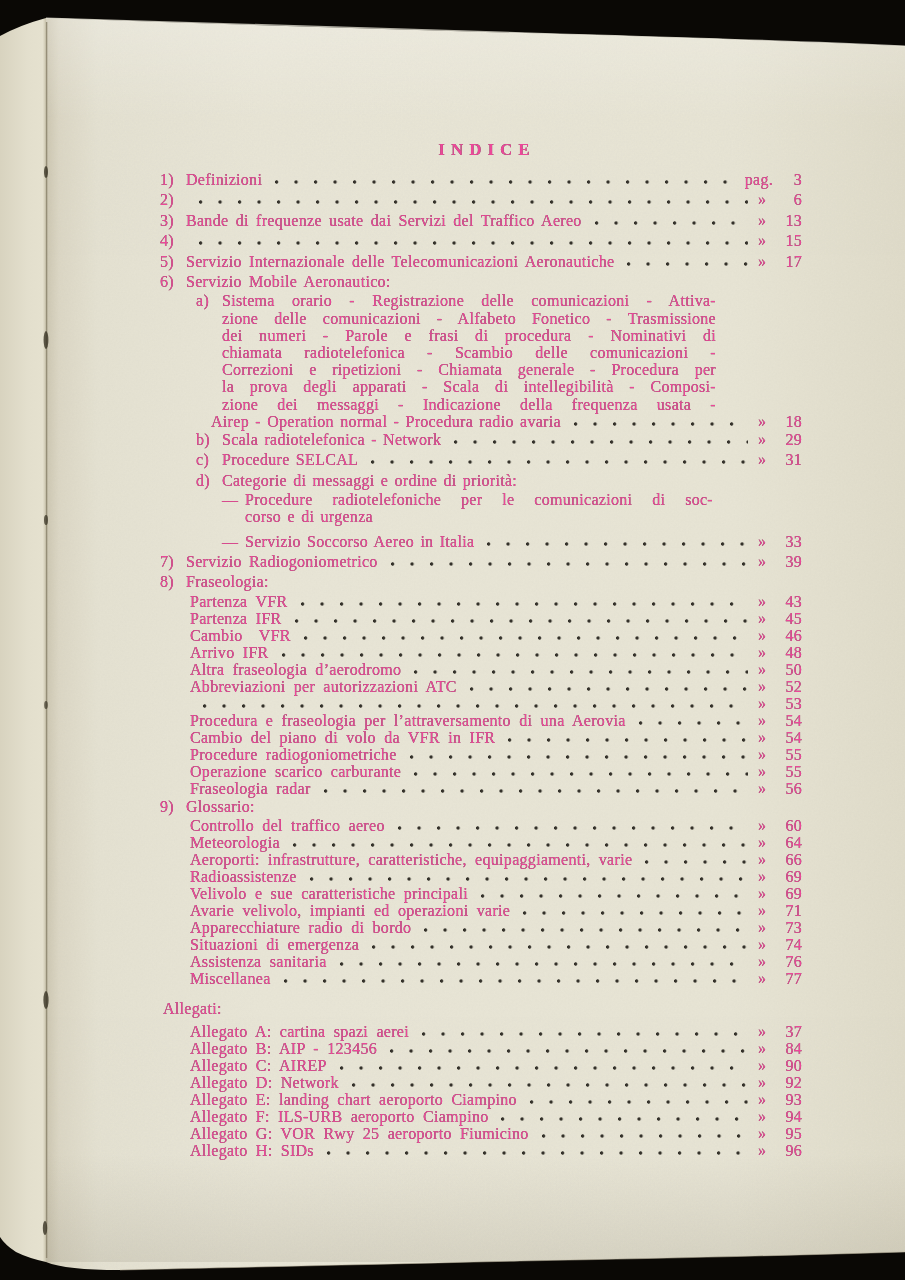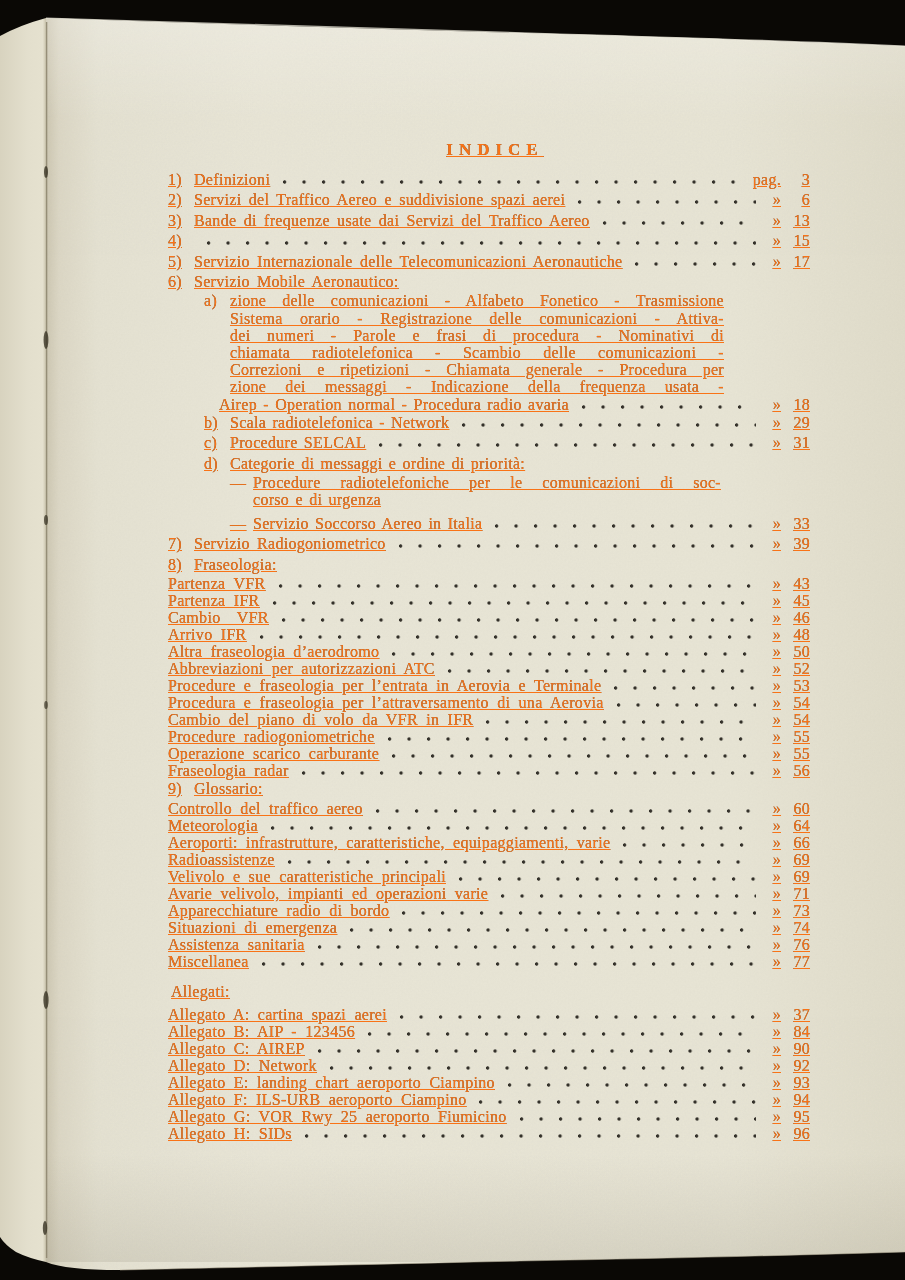--- a/index.html
+++ b/index.html
@@ -3,55 +3,54 @@
 <meta charset="utf-8">
 <style>
   html,body{margin:0;padding:0;}
   body{
     width:905px;height:1280px;position:relative;overflow:hidden;
     background:#0a0805;
     font-family:"Liberation Serif","DejaVu Serif",serif;
   }
   svg.bg{position:absolute;left:0;top:0;z-index:1;}
   .content{
-    position:absolute;left:168px;top:141px;width:642px;z-index:2;
-    color:#f97316;font-size:16px;letter-spacing:0.3px;word-spacing:2px;
+    position:absolute;left:160px;top:141px;width:642px;z-index:2;
+    color:#ec4899;font-size:16px;letter-spacing:0.3px;word-spacing:2px;
     text-shadow:0 0 0.4px rgba(47,44,37,0.85);
-    text-decoration:underline;
   }
   .title{
     text-align:center;font-weight:bold;font-size:17px;letter-spacing:6px;
     margin:0 0 11px 12px;line-height:18px;
   }
   .entry{display:flex;align-items:baseline;}
   .text{white-space:pre-wrap;}
   .label{flex:none;}
   .item{line-height:20.4px;word-spacing:3px;}
   .item > .label{width:26px;}
   .alpha{line-height:20.4px;margin-left:36px;}
   .alpha > .label{width:26px;}
-  .sub{line-height:17px;word-spacing:4px;}
+  .sub{line-height:17px;margin-left:30px;word-spacing:4px;}
   .dash{line-height:20px;margin-left:62px;}
   .dash > .label{width:23px;}
   .section{line-height:20px;margin-left:3px;}
   .alpha-para{display:block;margin-left:36px;line-height:17.2px;}
   .alpha-para > .label{float:left;width:26px;}
   .alpha-para .plines{margin-left:26px;width:494px;}
   .dash-para{display:block;margin-left:62px;line-height:17.2px;}
   .dash-para > .label{float:left;width:23px;}
   .dash-para .plines{margin-left:23px;width:468px;}
   .pline{text-align:justify;text-align-last:justify;}
   .pline.plain{text-align:center;text-align-last:left;}
   .alpha-para .lastline{display:flex;align-items:baseline;margin-left:15px;}
   .leader{
     flex:1 1 auto;min-width:0;height:6px;margin:0 10px 0 12px;align-self:baseline;
     background-image:radial-gradient(circle at 2.6px 3px,#34312a 1.35px,rgba(0,0,0,0) 2px);
     background-repeat:repeat-x;background-position:0 100%;background-size:19.5px 6px;
   }
-  .pagecol{flex:none;display:flex;align-items:baseline;justify-content:flex-end;min-width:44px;gap:8px;word-spacing:0;}
+  .pagecol{flex:none;display:flex;align-items:baseline;justify-content:space-between;min-width:44px;gap:8px;word-spacing:0;}
   .pg{min-width:21px;text-align:right;}
 </style>
 </head>
 <body>
 
 <svg class="bg" width="905" height="1280" viewBox="0 0 905 1280">
   <defs>
     <linearGradient id="pgGrad" gradientUnits="userSpaceOnUse" x1="46" y1="0" x2="905" y2="0">
       <stop offset="0" stop-color="#cdc7b2"></stop>
       <stop offset="0.015" stop-color="#dcd7c5"></stop>
@@ -111,21 +110,20 @@
         <span class="label">1)</span>
         <span class="text">Definizioni</span>
         <span class="leader"></span>
         <span class="pagecol">
           <span class="mark">pag.</span>
           <span class="pg">3</span>
         </span>
       </div>
       <div class="entry item">
         <span class="label">2)</span>
-        <span class="text">Servizi del Traffico Aereo e suddivisione spazi aerei</span>
         <span class="leader"></span>
         <span class="pagecol">
           <span class="mark">»</span>
           <span class="pg">6</span>
         </span>
       </div>
       <div class="entry item">
         <span class="label">3)</span>
         <span class="text">Bande di frequenze usate dai Servizi del Traffico Aereo</span>
         <span class="leader"></span>
@@ -151,25 +149,26 @@
           <span class="pg">17</span>
         </span>
       </div>
       <div class="entry item">
         <span class="label">6)</span>
         <span class="text">Servizio Mobile Aeronautico:</span>
       </div>
       <div class="entry alpha-para">
         <span class="label">a)</span>
         <div class="plines">
+          <div class="pline">Sistema orario - Registrazione delle comunicazioni - Attiva-</div>
           <div class="pline">zione delle comunicazioni - Alfabeto Fonetico - Trasmissione</div>
-          <div class="pline">Sistema orario - Registrazione delle comunicazioni - Attiva-</div>
           <div class="pline">dei numeri - Parole e frasi di procedura - Nominativi di</div>
           <div class="pline">chiamata radiotelefonica - Scambio delle comunicazioni -</div>
           <div class="pline">Correzioni e ripetizioni - Chiamata generale - Procedura per</div>
+          <div class="pline">la prova degli apparati - Scala di intellegibilità - Composi-</div>
           <div class="pline">zione dei messaggi - Indicazione della frequenza usata -</div>
         </div>
         <div class="lastline">
           <span class="text">Airep - Operation normal - Procedura radio avaria</span>
           <span class="leader"></span>
           <span class="pagecol">
             <span class="mark">»</span>
             <span class="pg">18</span>
           </span>
         </div>
@@ -267,21 +266,20 @@
       </div>
       <div class="entry sub">
         <span class="text">Abbreviazioni per autorizzazioni ATC</span>
         <span class="leader"></span>
         <span class="pagecol">
           <span class="mark">»</span>
           <span class="pg">52</span>
         </span>
       </div>
       <div class="entry sub">
-        <span class="text">Procedure e fraseologia per l’entrata in Aerovia e Terminale</span>
         <span class="leader"></span>
         <span class="pagecol">
           <span class="mark">»</span>
           <span class="pg">53</span>
         </span>
       </div>
       <div class="entry sub">
         <span class="text">Procedura e fraseologia per l’attraversamento di una Aerovia</span>
         <span class="leader"></span>
         <span class="pagecol">

